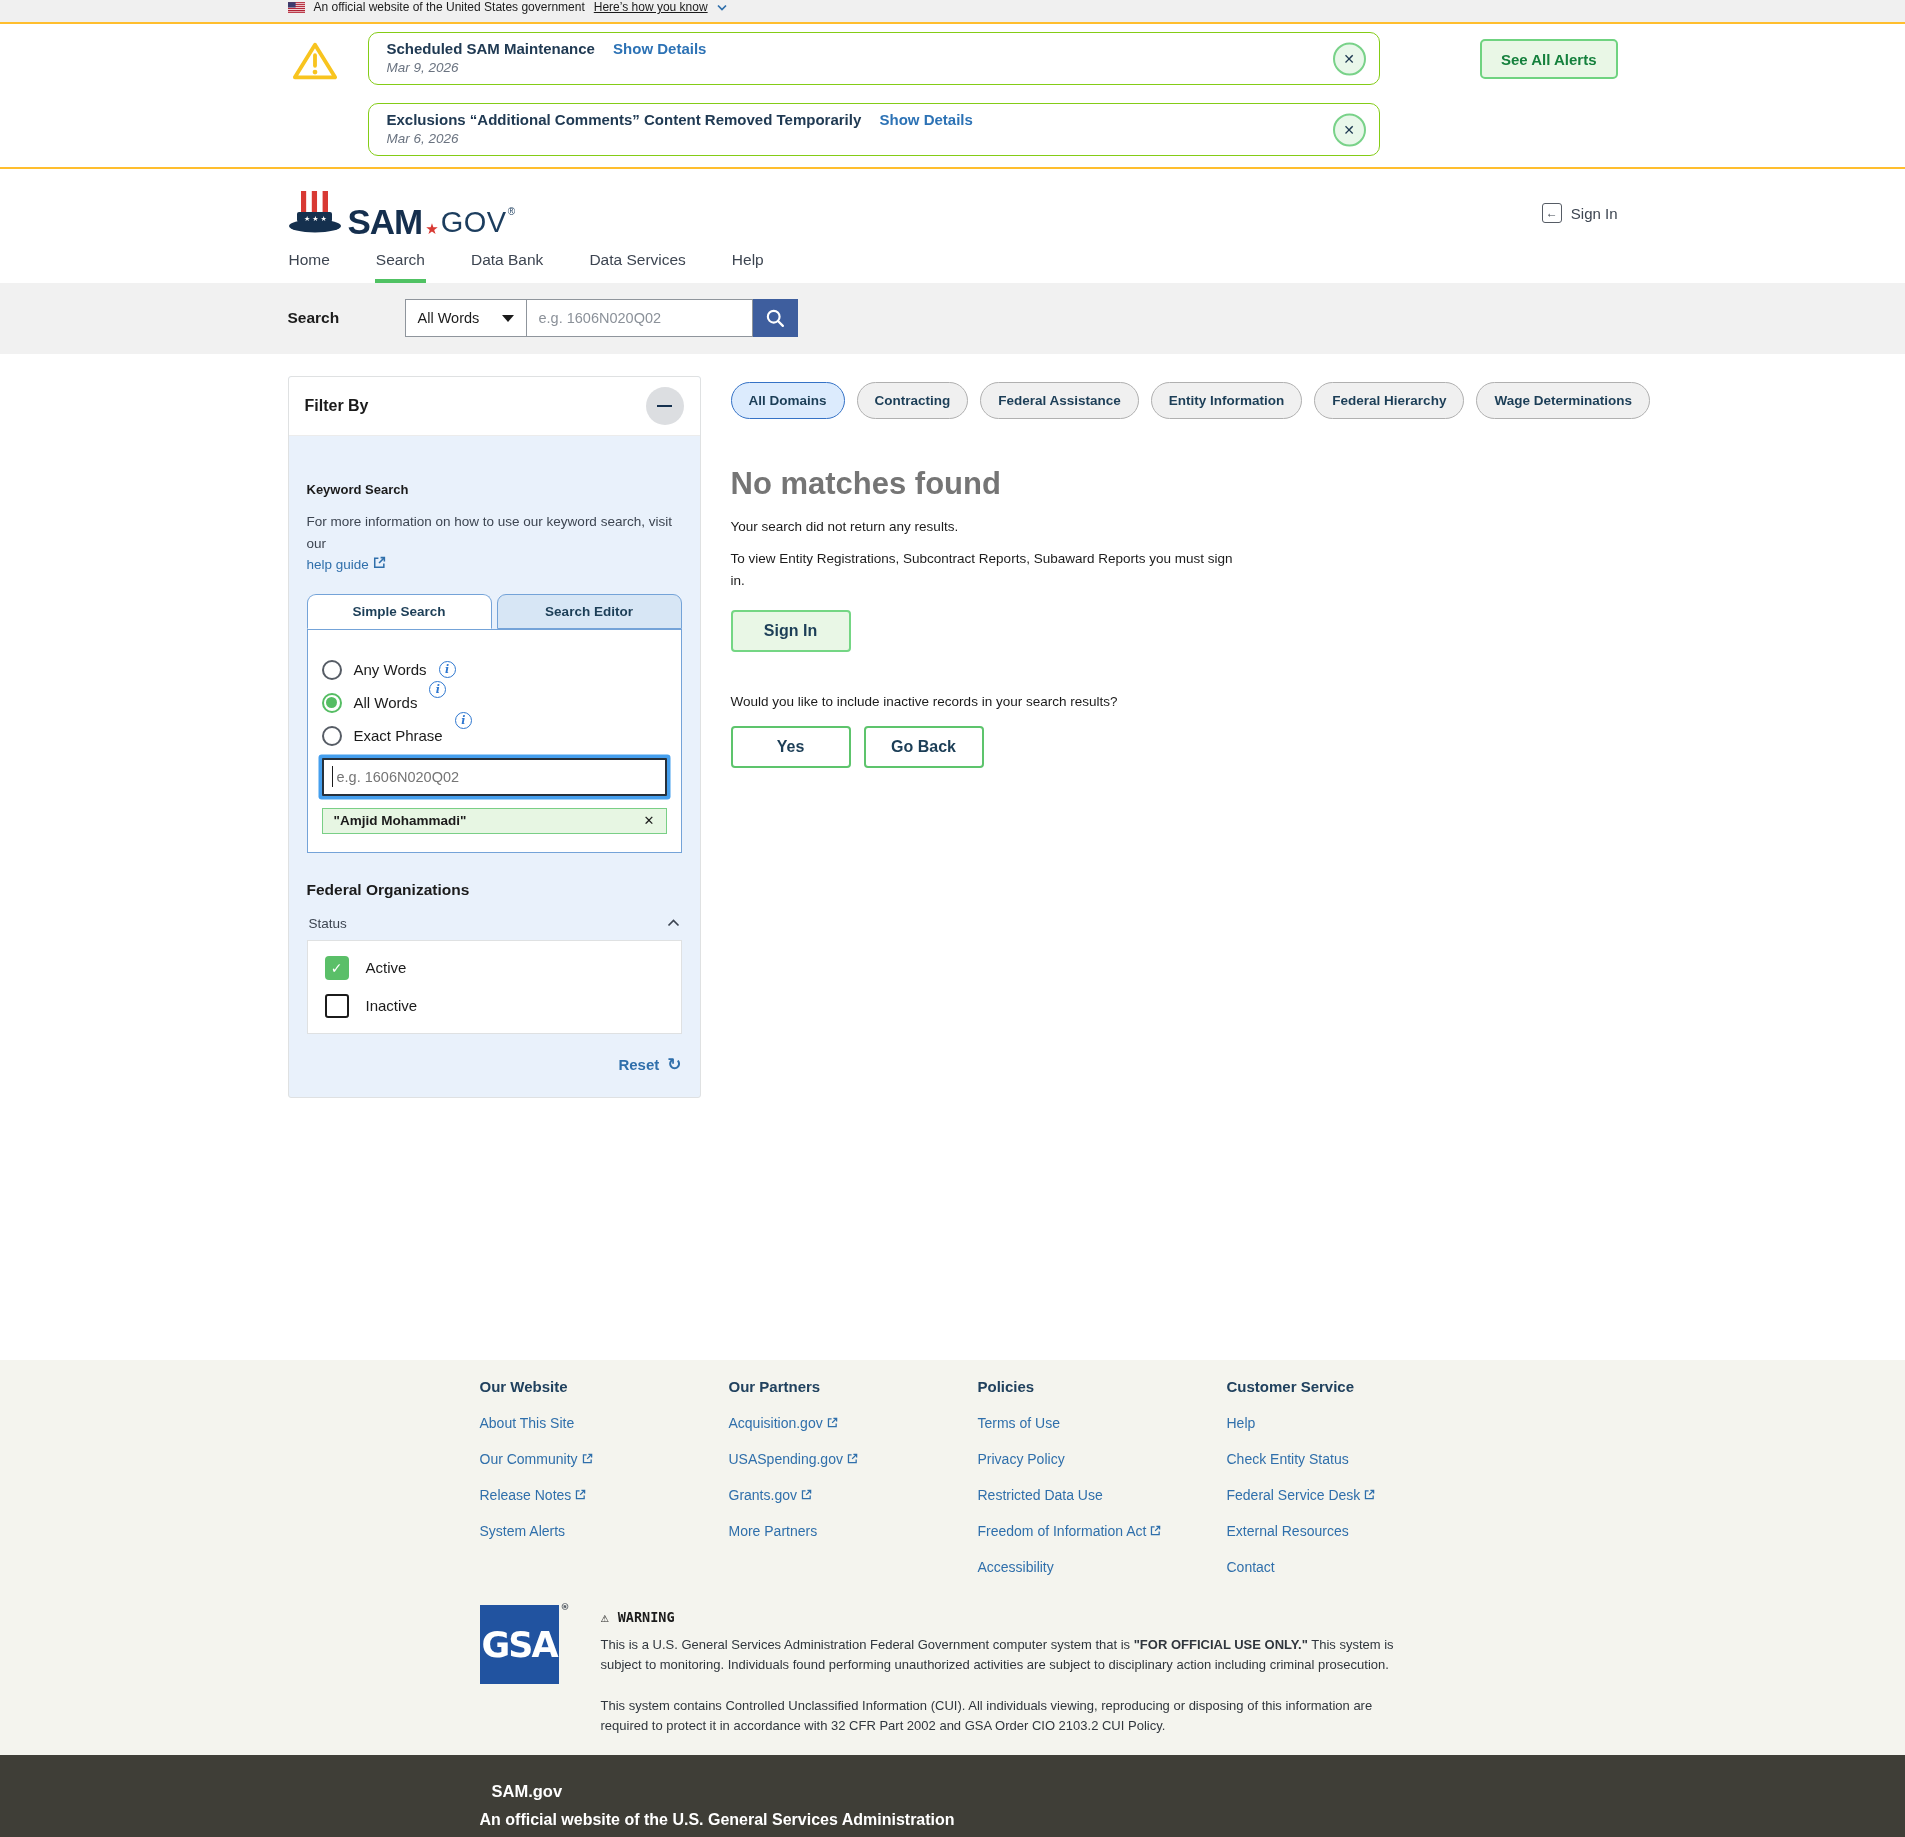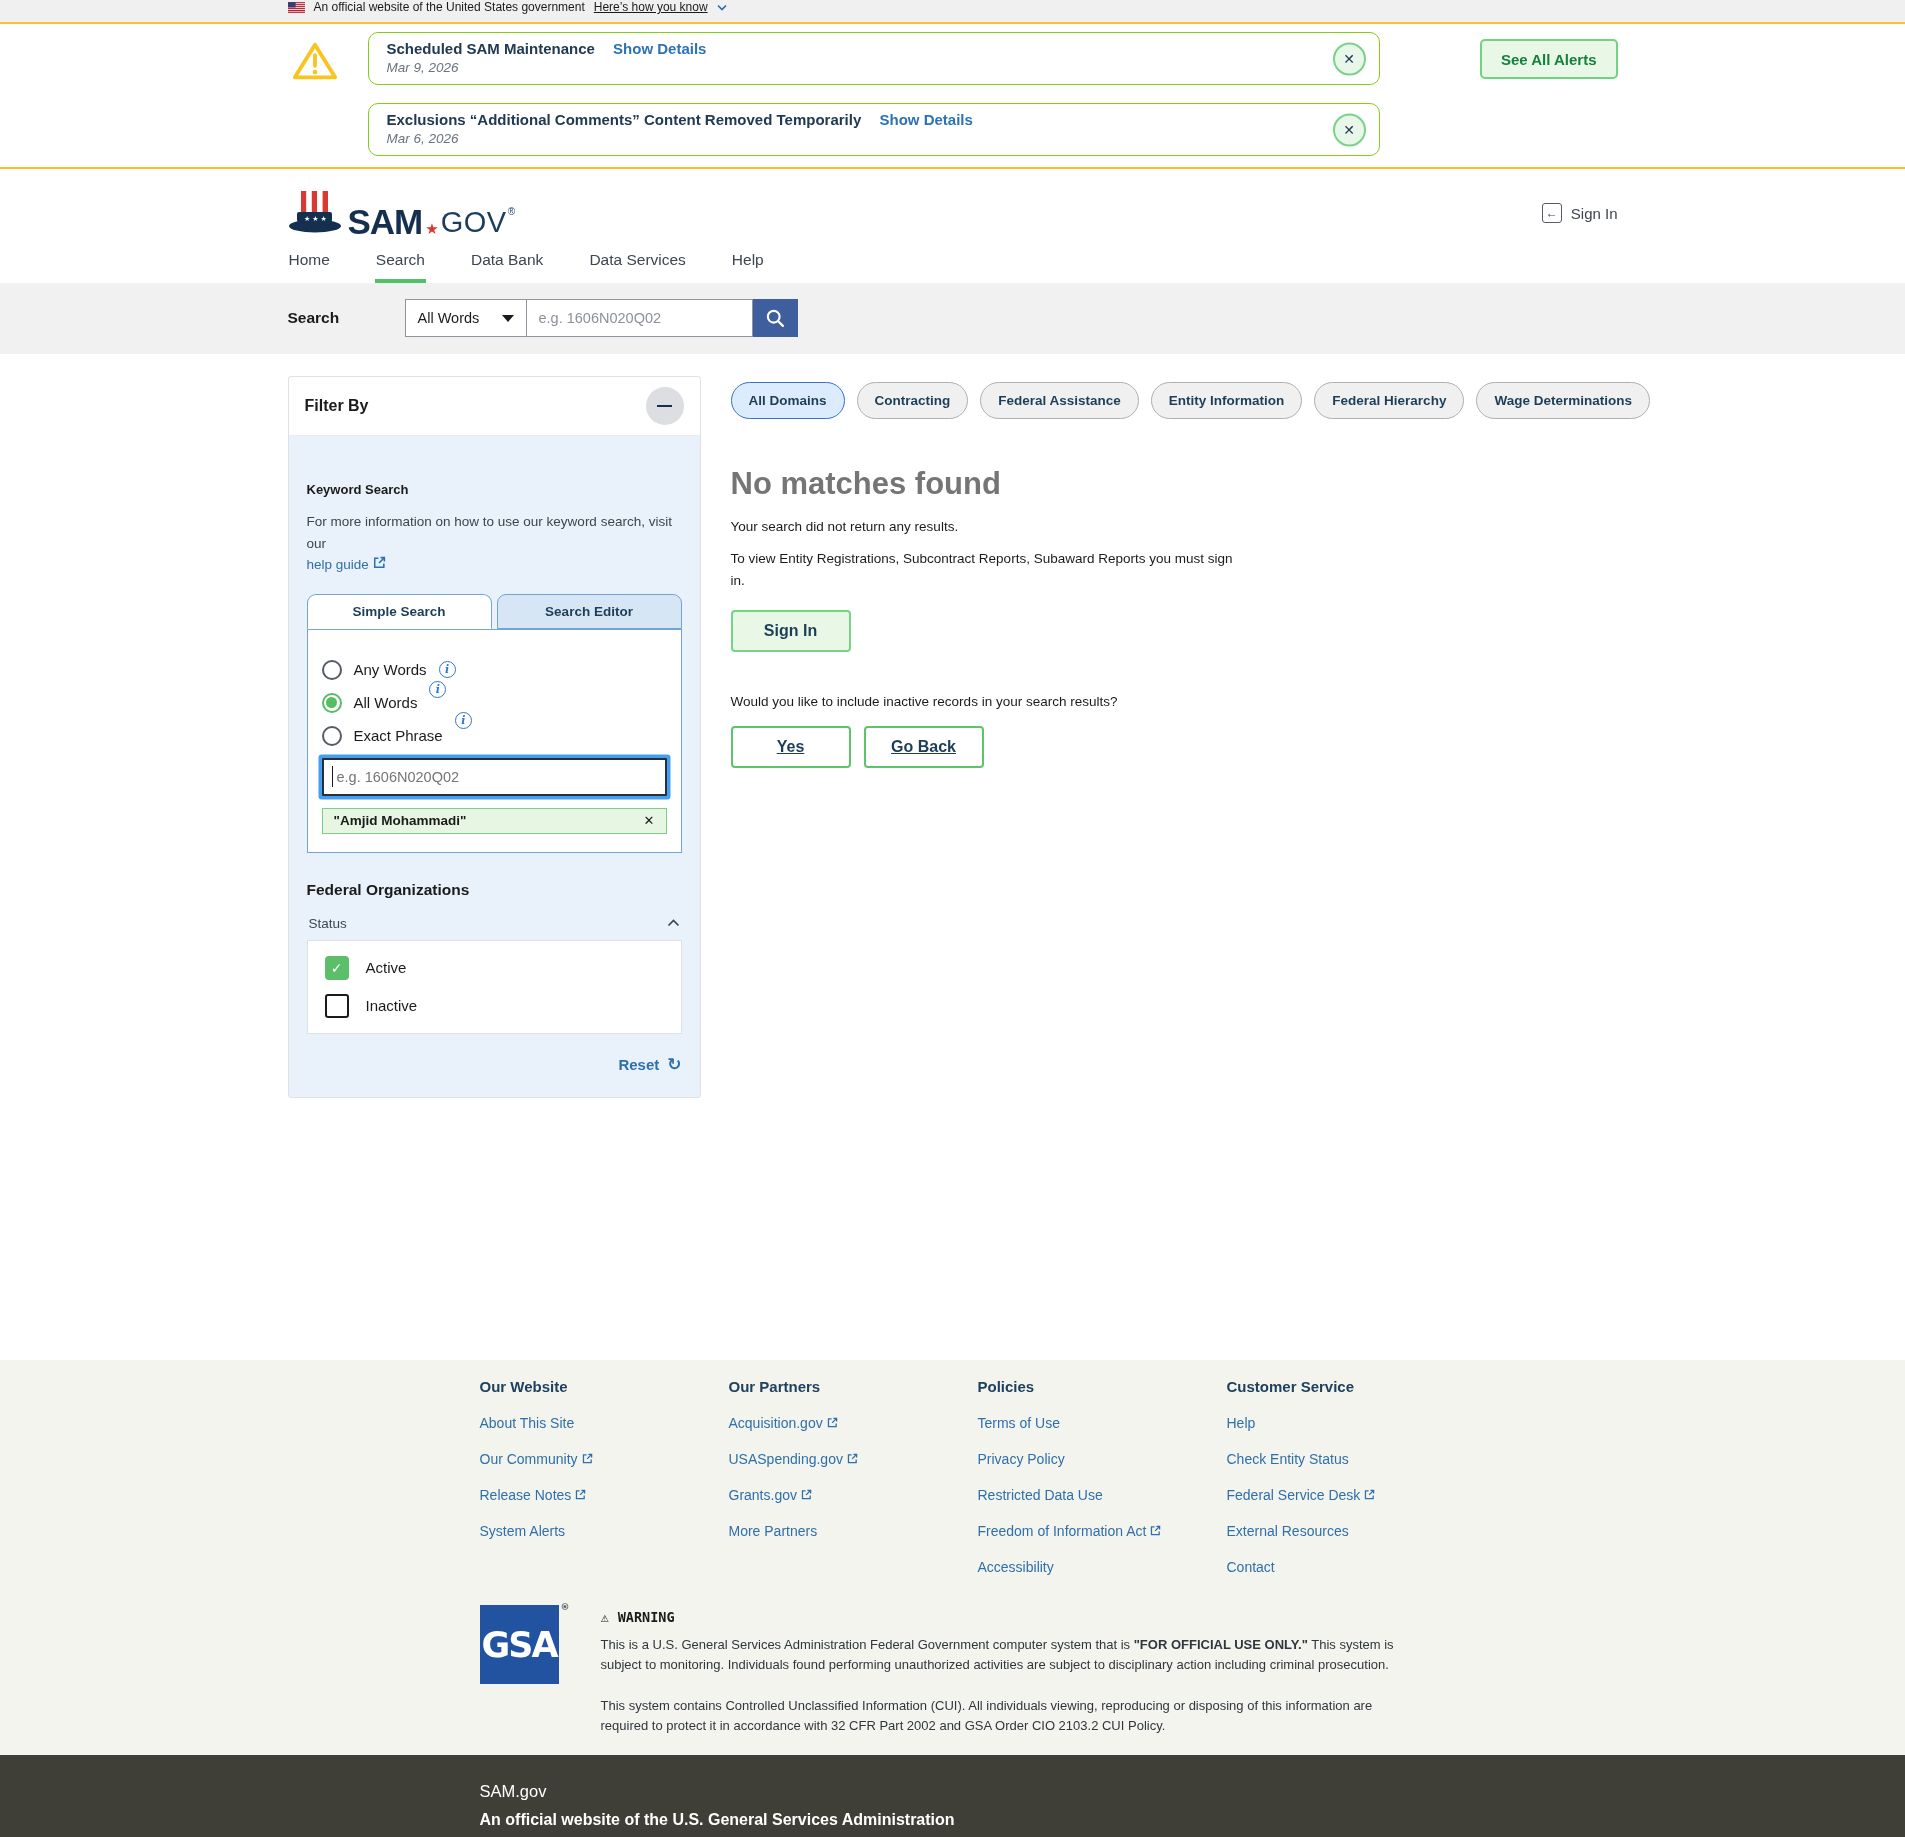--- a/index.html
+++ b/index.html
@@ -130,40 +130,40 @@
     color:#1c3e57; background:#f0f0f0; border:1px solid #b0b0b0; cursor:pointer; white-space:nowrap; }
   .pill.active { background:#dcebfd; border:1px solid #3572c6; }
   .nm-title { font-size:31px; font-weight:bold; color:#757575; margin:47px 0 0; }
   .nm-line1 { font-size:13.5px; margin:17px 0 0; }
   .nm-line2 { font-size:13.5px; margin:14px 0 0; max-width:505px; line-height:1.65; }
   .signin-btn { margin-top:17px; width:120px; height:42px; background:#e9f7e6; border:2px solid #74d684; border-radius:4px;
     font-size:16px; font-weight:bold; color:#1c3e57; cursor:pointer; font-family:inherit; }
   .question { font-size:13.5px; margin:42px 0 0; }
   .btn-row { display:flex; gap:13px; margin-top:17px; }
   .outline-btn { width:120px; height:42px; background:#fff; border:2px solid #5dc46c; border-radius:4px;
-    font-size:16px; font-weight:bold; color:#1c3e57; cursor:pointer; font-family:inherit;text-decoration:underline; }
+    font-size:16px; font-weight:bold; color:#1c3e57; cursor:pointer; font-family:inherit; }
 
   
   .site-footer { background:#f4f4ee; padding-top:10px; }
   .footer-inner { width:1330px; margin:0 auto; padding-left:192px; }
   .footer-grid { display:grid; grid-template-columns:249px 249px 249px 260px; }
   .fcol-head { font-size:15px; font-weight:bold; color:#20415e; margin:8px 0 4px; }
   .fcol a { display:block; margin-top:20px; color:#2f6fab; font-size:14px; cursor:pointer; }
   .gsa-row { display:flex; gap:42px; margin-top:30px; padding-bottom:18px; }
   .gsa-logo { width:79px; height:79px; background:#2153a0; color:#fff; display:flex; align-items:center; justify-content:center;
     font-size:35px; font-weight:bold; letter-spacing:-2px; position:relative; flex-shrink:0; font-family:"DejaVu Sans",sans-serif; }
   .gsa-reg { position:absolute; top:-3px; right:-9px; font-size:9px; color:#3d4551; }
   .warn-block { width:800px; }
   .warn-title { font-family:"DejaVu Sans Mono",monospace; font-weight:bold; font-size:13.5px; display:flex; align-items:center; gap:9px; margin-top:4px; }
   .warn-p { font-size:13px; color:#30363d; line-height:1.55; margin:10px 0 0; }
   .warn-p + .warn-p { margin-top:21px; }
 
   
   .bottom-bar { background:#3f3e37; color:#fff; padding:27px 0 56px; }
-  .bottom-title { font-size:16.5px; font-weight:normal; }
+  .bottom-title { font-size:16.5px; font-weight:bold;margin-left:12px; }
   .bottom-sub { font-size:16px; font-weight:bold; margin-top:10px; }
 </style>
 </head>
 <body>
 
 <div>
 
   <div class="gov-banner">
     <div class="container gov-banner-inner">
       <span style="display:flex;">

